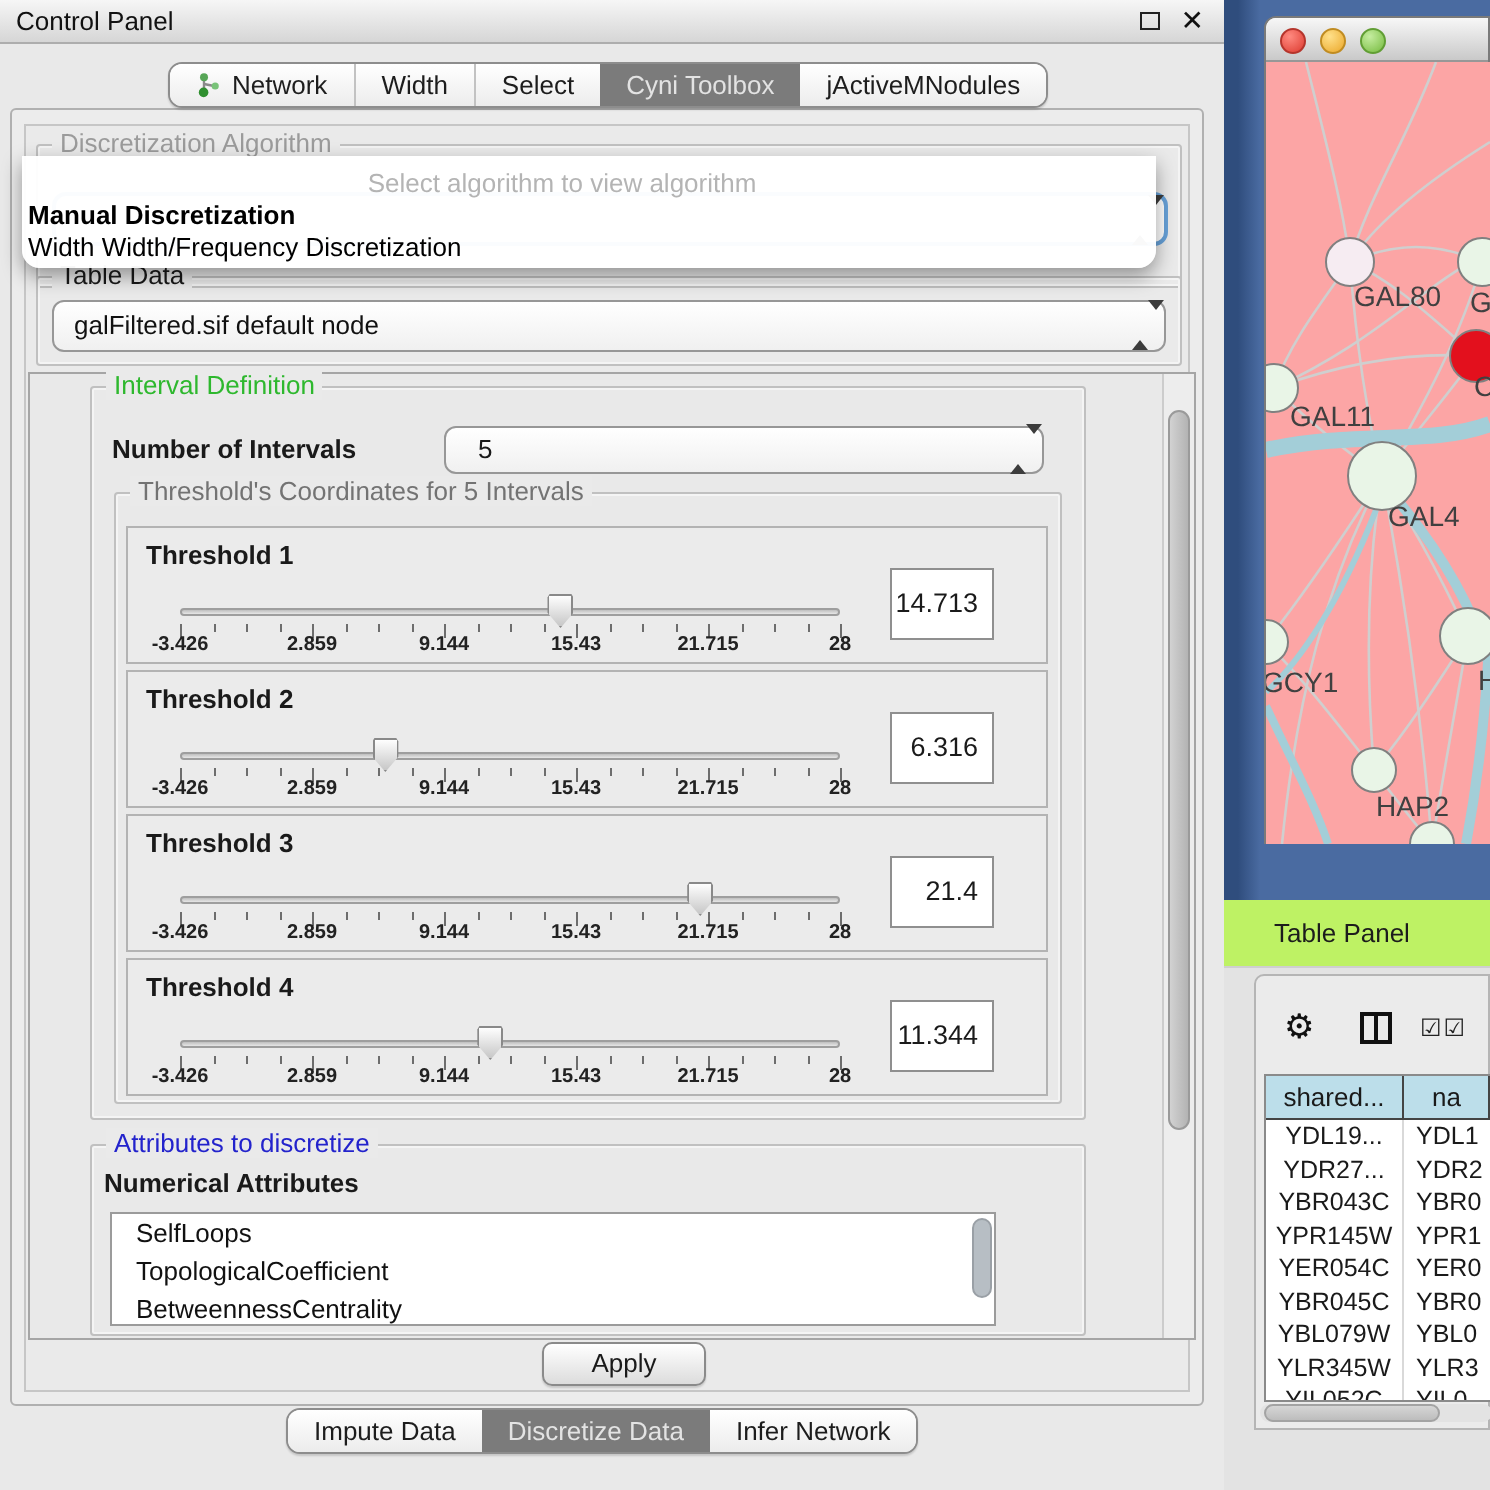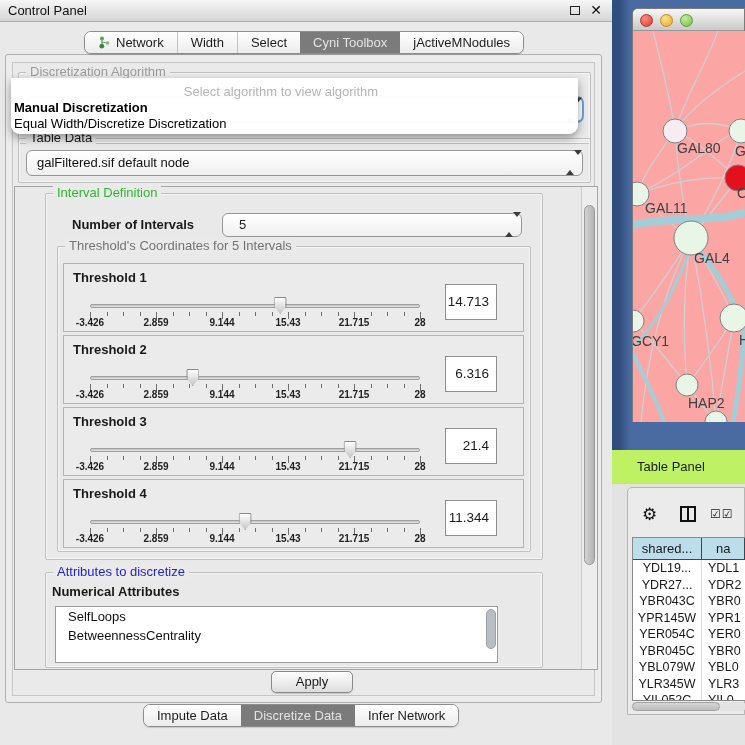--- a/index.html
+++ b/index.html
@@ -55,21 +55,21 @@
   .combo { background:linear-gradient(#ffffff,#f0f0f0); border:1px solid #979797; border-radius:6px; }
   .tabledata-combo { left:26px; top:150px; width:557px; height:26px; line-height:24px; padding-left:10px; color:#111; }
 
   .scrollpane { left:14px; top:186px; width:584px; height:484px; border:1px solid #a5a5a5; background:#e9e9e9; overflow:hidden; }
   .vscroll { left:581px; top:187px; width:16px; height:482px; background:#ededed; border-left:1px solid #cccccc; }
   .vscroll-thumb { position:absolute; left:2px; top:18px; width:11px; height:360px; border-radius:6px;
     background:linear-gradient(90deg,#d2d2d2,#b3b3b3); border:1px solid #9a9a9a; }
 
   .interval-group { left:45px; top:193px; width:498px; height:367px; }
   .interval-title { color:#2eb82e; }
-  .num-label { left:72px; top:217px; font-weight:bold; }
+  .num-label { left:56px; top:217px; font-weight:bold; }
   .num-combo { left:222px; top:213px; width:300px; height:24px; line-height:22px; padding-left:16px; }
 
   .thr-group { left:57px; top:246px; width:474px; height:306px; }
   .thr-title { color:#737373; }
   .threshold { position:absolute; left:63px; width:461px; height:69px; border:1px solid #b3b3b3; background:#ebebeb; }
   .th-label { position:absolute; left:9px; top:6px; font-weight:bold; }
   .track { position:absolute; left:26px; top:40px; width:330px; height:4px; border:1px solid #9e9e9e;
     border-radius:3px; background:linear-gradient(#bfbfbf,#e6e6e6); }
   .thumb { position:absolute; top:-8px; width:13px; height:17px; transform:translateX(-50%);
     background:linear-gradient(#fefefe,#c7c7c7); border:1px solid #898989;
@@ -166,21 +166,21 @@
     <div class="abs group algo-group">
       <span class="group-title algo-title">Discretization Algorithm</span>
     </div>
     <div class="abs focus-combo">
       <span class="combo-arrows"><span class="arr-up"></span><span class="arr-dn"></span></span>
     </div>
 
     <div class="abs popup">
       <div class="popup-hint">Select algorithm to view algorithm</div>
       <div class="popup-opt1">Manual Discretization</div>
-      <div class="popup-opt2">Equal Width/Discretize Discretization</div>
+      <div class="popup-opt2">Width Width/Frequency Discretization</div>
     </div>
 
     <div class="abs group tabledata-group">
       <span class="group-title">Table Data</span>
     </div>
     <div class="abs combo tabledata-combo">
       <span>galFiltered.sif default node</span>
       <span class="combo-arrows"><span class="arr-up"></span><span class="arr-dn"></span></span>
     </div>
 
@@ -357,20 +357,21 @@
         </div>
       </div>
 
     <div class="abs group attr-group">
       <span class="group-title attr-title">Attributes to discretize</span>
     </div>
     <div class="abs attr-header">Numerical Attributes</div>
     <div class="abs attr-list" id="attr-list">
       <div class="list-scroll"></div>
     <div class="list-item">SelfLoops</div>
+        <div class="list-item">TopologicalCoefficient</div>
         <div class="list-item">BetweennessCentrality</div>
       </div>
 
     <div class="abs apply-btn">Apply</div>
 
     <div class="abs segctl bottom-tabs">
       <span class="seg">Impute Data</span>
       <span class="seg selected">Discretize Data</span>
       <span class="seg">Infer Network</span>
     </div>

